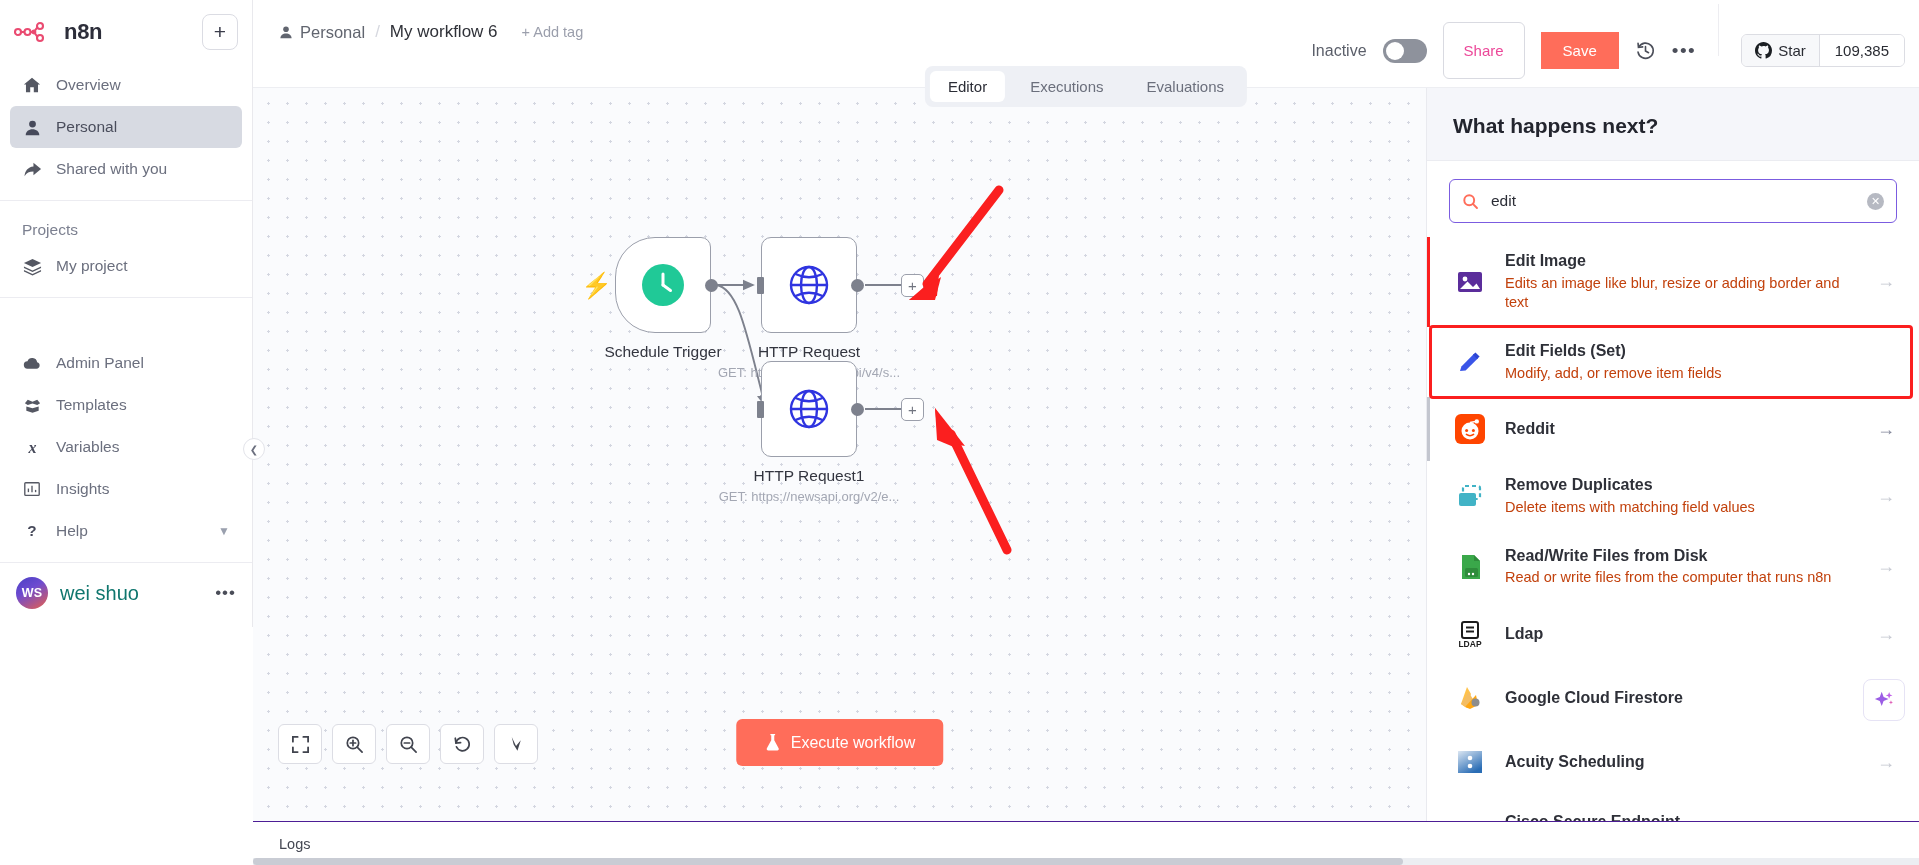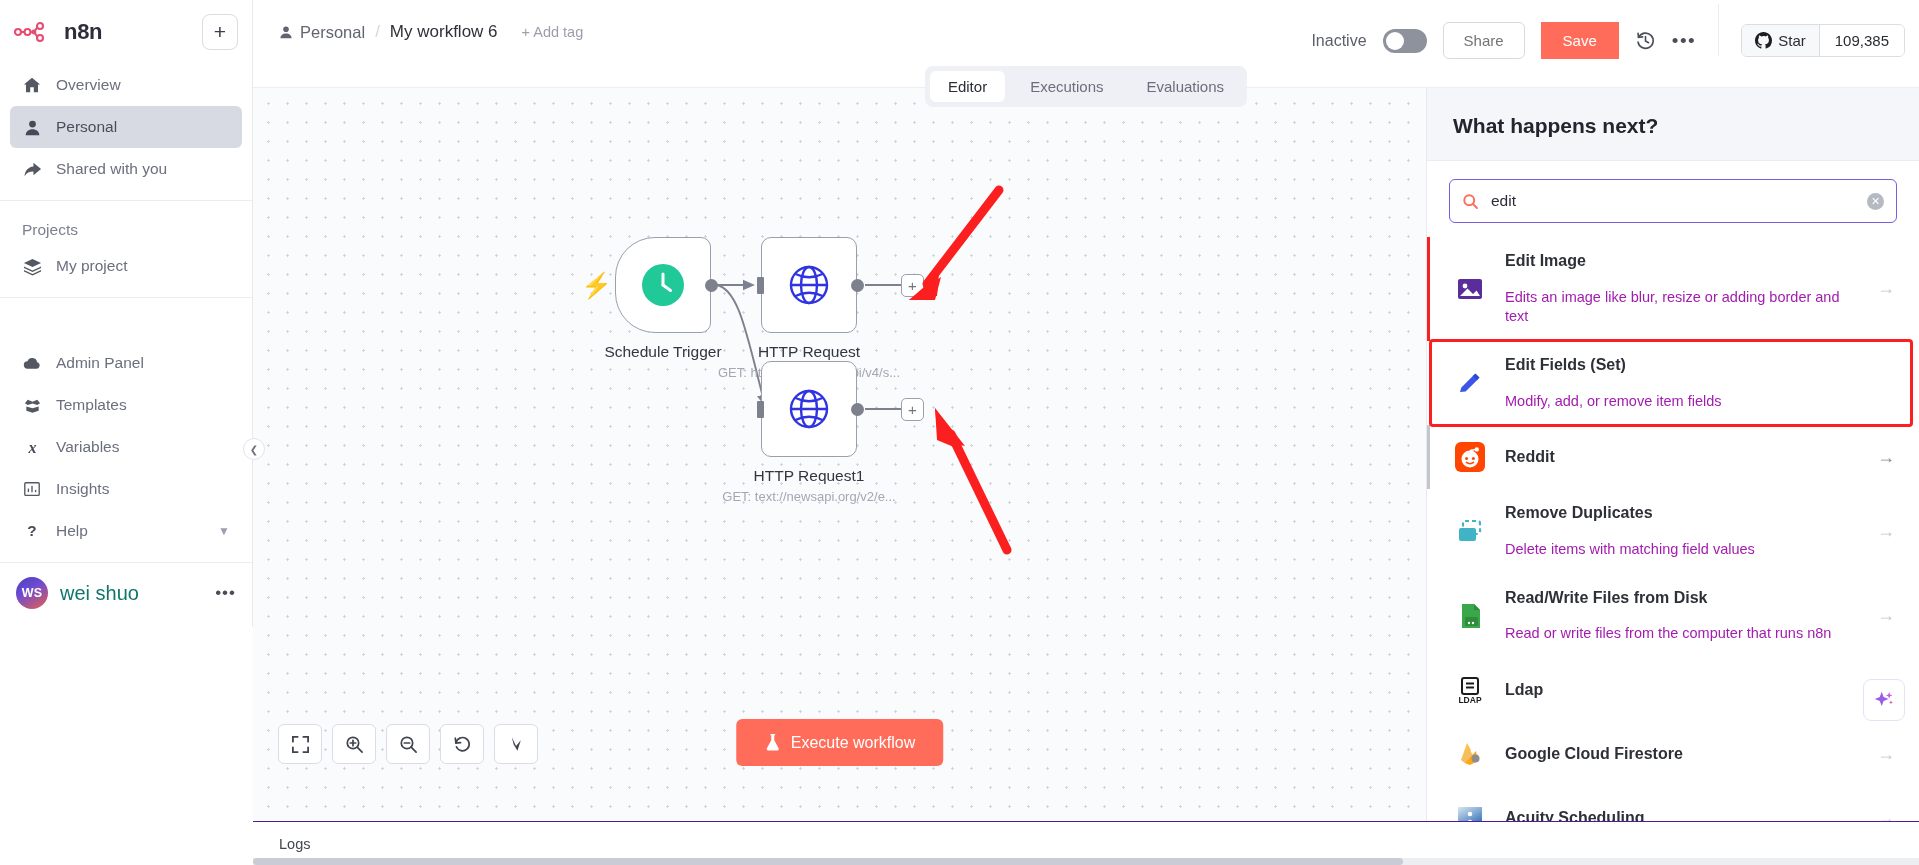--- a/index.html
+++ b/index.html
@@ -72,22 +72,22 @@
   .inactive-label { font-size: 16px; color: #5b5f6a; }
   .toggle {
     width: 44px; height: 24px; border-radius: 12px; background: #8e929c;
     position: relative; cursor: pointer;
   }
   .toggle::after {
     content:""; position:absolute; top: 3px; left: 3px; width: 18px; height: 18px;
     border-radius: 50%; background: #fff;
   }
   .btn-share {
-    border: 1px solid #d9dae1; background: #fff; color: #737373;
-    font-size: 15px; padding: 9px 20px; border-radius: 6px; cursor: pointer;
+    border: 1px solid #d9dae1; background: #fff; color: #ec4899;
+    font-size: 15px; padding: 19px 20px; border-radius: 6px; cursor: pointer;
     font-family: inherit;
   }
   .btn-save {
     border: none; background: #ff6d5a; color: #fff; font-size: 15px;
     padding: 10px 22px; border-radius: 0; cursor: pointer; font-family: inherit;
   }
   .icon-btn { color: #4b4e59; cursor: pointer; display: flex; align-items: center; }
   .hdr-dots { font-size: 19px; color: #4b4e59; letter-spacing: 1.5px; cursor: pointer; }
   .hdr-sep { width: 1px; height: 52px; background: #ededf1; margin: 0 6px; align-self: flex-start; margin-top: -18px; }
   .star-group { display: flex; align-items: stretch; border: 1px solid #dcdde3; border-radius: 6px; overflow: hidden; cursor: pointer; }
@@ -201,21 +201,21 @@
   }
   .result-item.bar::before {
     content:""; position: absolute; left: 0; top: 0; bottom: 0; width: 3px; background: #fb1f1f;
   }
   .result-item.bar-gray::before {
     content:""; position: absolute; left: 0; top: 0; bottom: 0; width: 3px; background: #c3c6cf;
   }
   .r-icon { width: 34px; height: 34px; flex: none; display: flex; align-items: center; justify-content: center; }
   .r-text { flex: 1 1 auto; min-width: 0; }
   .r-title { font-size: 16px; font-weight: 600; color: #2e3038; line-height: 1.3; }
-  .r-desc { font-size: 14.5px; color: #a21caf; line-height: 1.35; margin-top: 16px; }
+  .r-desc { font-size: 14.5px; color: #c2410c; line-height: 1.35; margin-top: 2px; }
   .r-arrow { color: #c4c7d0; font-size: 18px; flex: none; }
   .ai-fab {
     position: absolute; right: 14px; bottom: 100px; width: 42px; height: 42px;
     background: #fff; border: 1px solid #e6e3f5; border-radius: 8px;
     display: flex; align-items: center; justify-content: center; cursor: pointer; z-index: 30;
   }
   .scrollbar-h {
     position: absolute; left: 253px; right: 0; bottom: 0; height: 7px; background: #eceef2; z-index: 50;
   }
   .scrollbar-thumb { height: 7px; width: 1150px; background: #c9ccd4; border-radius: 4px; }
@@ -452,21 +452,21 @@
           <div class="node-box">
             <svg width="44" height="44" viewBox="0 0 44 44" fill="none" stroke="#2f34e0" stroke-width="2.4">
               <circle cx="22" cy="22" r="18"></circle>
               <ellipse cx="22" cy="22" rx="8" ry="18"></ellipse>
               <line x1="4" y1="22" x2="40" y2="22"></line>
               <path d="M8.5 11 Q22 17.5 35.5 11"></path>
               <path d="M8.5 33 Q22 26.5 35.5 33"></path>
             </svg>
           </div>
           <div class="node-label">HTTP Request1</div>
-          <div class="node-sub">GET: text://newsapi.org/v2/e...</div>
+          <div class="node-sub">GET: https://newsapi.org/v2/e...</div>
           <div class="port-in"></div>
           <div class="port-out"></div>
         </div>
         <div class="plus-node" style="left:648px; top:310px;">+</div>
 
         <svg class="anno" style="left:630px; top:90px; width:180px; height:150px;" viewBox="0 0 180 150">
           <path d="M116 12 L44 106" stroke="#fb1f1f" stroke-width="9" stroke-linecap="round"></path>
           <polygon points="26,122 56,96 54,118 36,120" fill="#fb1f1f"></polygon>
           <polygon points="26,122 58,99 52,122" fill="#fb1f1f"></polygon>
         </svg>

